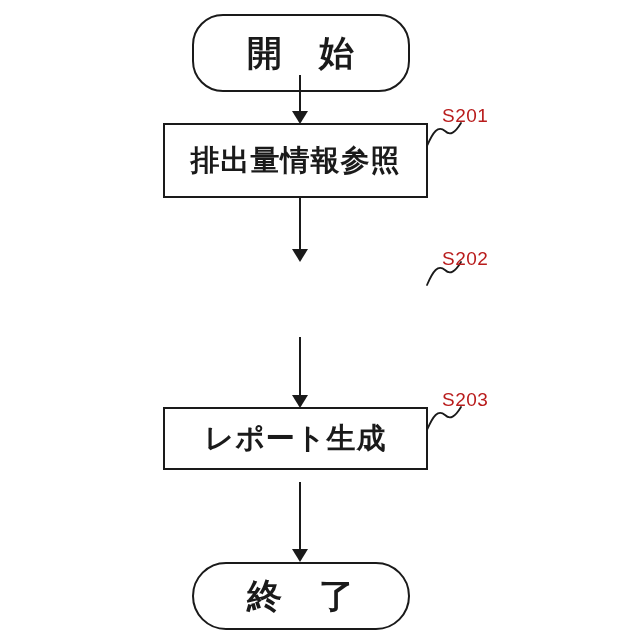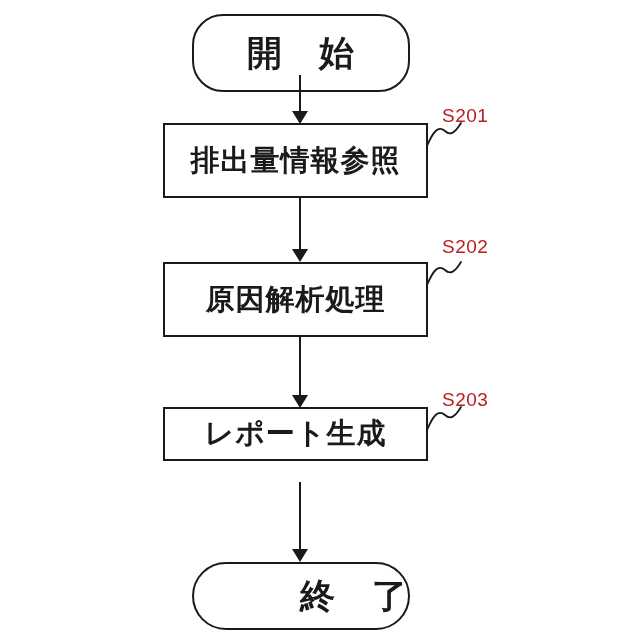--- a/index.html
+++ b/index.html
@@ -26,39 +26,39 @@
     background: #ffffff;
     display: flex;
     align-items: center;
     justify-content: center;
     font-size: 35px;
     font-weight: 600;
     letter-spacing: 1px;
     white-space: pre;
   }
   .terminal.start { top: 14px;  height: 78px; border-radius: 31px; }
-  .terminal.end   { top: 562px; height: 68px; justify-content: flex-end; }
+  .terminal.end   { top: 562px; height: 68px; }
   .process {
     position: absolute;
     left: 163px;
     width: 265px;
     box-sizing: border-box;
     border: 2.5px solid #1a1a1a;
     background: #ffffff;
     display: flex;
     align-items: center;
     justify-content: center;
     font-size: 29px;
     font-weight: 600;
     letter-spacing: 1px;
     white-space: pre;
   }
   .box-1 { top: 123px; height: 75px; }
   .box-2 { top: 262px; height: 75px; }
-  .box-3 { top: 407px; height: 54px; }
+  .box-3 { top: 407px; height: 63px; }
   .vline {
     position: absolute;
     left: 299px;
     width: 2px;
     background: #1a1a1a;
   }
   .line-1 { top: 75px;  height: 37px; }
   .line-2 { top: 198px; height: 52px; }
   .line-3 { top: 337px; height: 58px; }
   .line-4 { top: 482px; height: 68px; }
@@ -77,21 +77,21 @@
   .head-4 { top: 549px; }
   .steplabel {
     position: absolute;
     left: 442px;
     font-size: 19px;
     font-weight: 400;
     letter-spacing: 0.5px;
     color: #b91c1c;
   }
   .slabel-1 { top: 105px; }
-  .slabel-2 { top: 236px; }
+  .slabel-2 { top: 248px; }
   .slabel-3 { top: 389px; }
   .squiggle {
     position: absolute;
     left: 424px;
     width: 40px;
     height: 30px;
   }
   .sq-1 { top: 120px; }
   .sq-2 { top: 259px; }
   .sq-3 { top: 404px; }
@@ -112,23 +112,20 @@
     <span>排出量情報参照</span>
   </div>
   <svg class="squiggle sq-1" viewBox="0 0 40 30">
     <path d="M3 26 C 9 12, 14 5, 21 11 C 26 16, 31 13, 37 3" fill="none" stroke="#1a1a1a" stroke-width="1.8" stroke-linecap="round"></path>
   </svg>
   <div class="steplabel slabel-1">S201</div>
 
   <div class="vline line-2"></div>
   <div class="arrowhead head-2"></div>
 
-  <div class="process box-2">
-    <span>原因解析処理</span>
-  </div>
   <svg class="squiggle sq-2" viewBox="0 0 40 30">
     <path d="M3 26 C 9 12, 14 5, 21 11 C 26 16, 31 13, 37 3" fill="none" stroke="#1a1a1a" stroke-width="1.8" stroke-linecap="round"></path>
   </svg>
   <div class="steplabel slabel-2">S202</div>
 
   <div class="vline line-3"></div>
   <div class="arrowhead head-3"></div>
 
   <div class="process box-3">
     <span>レポート生成</span>

